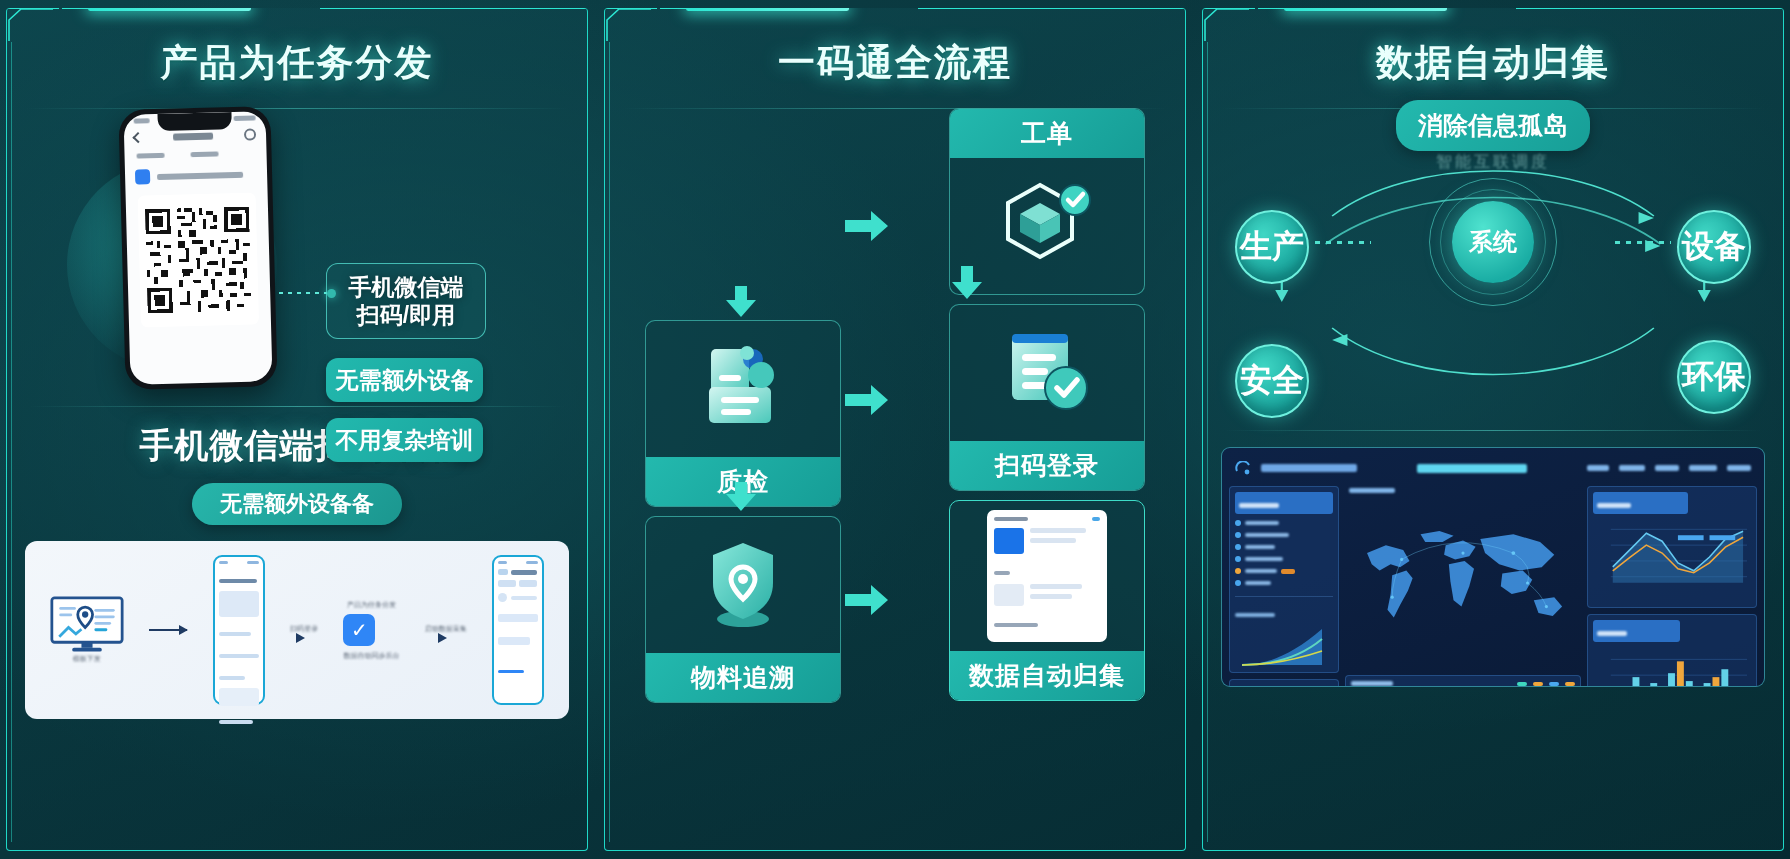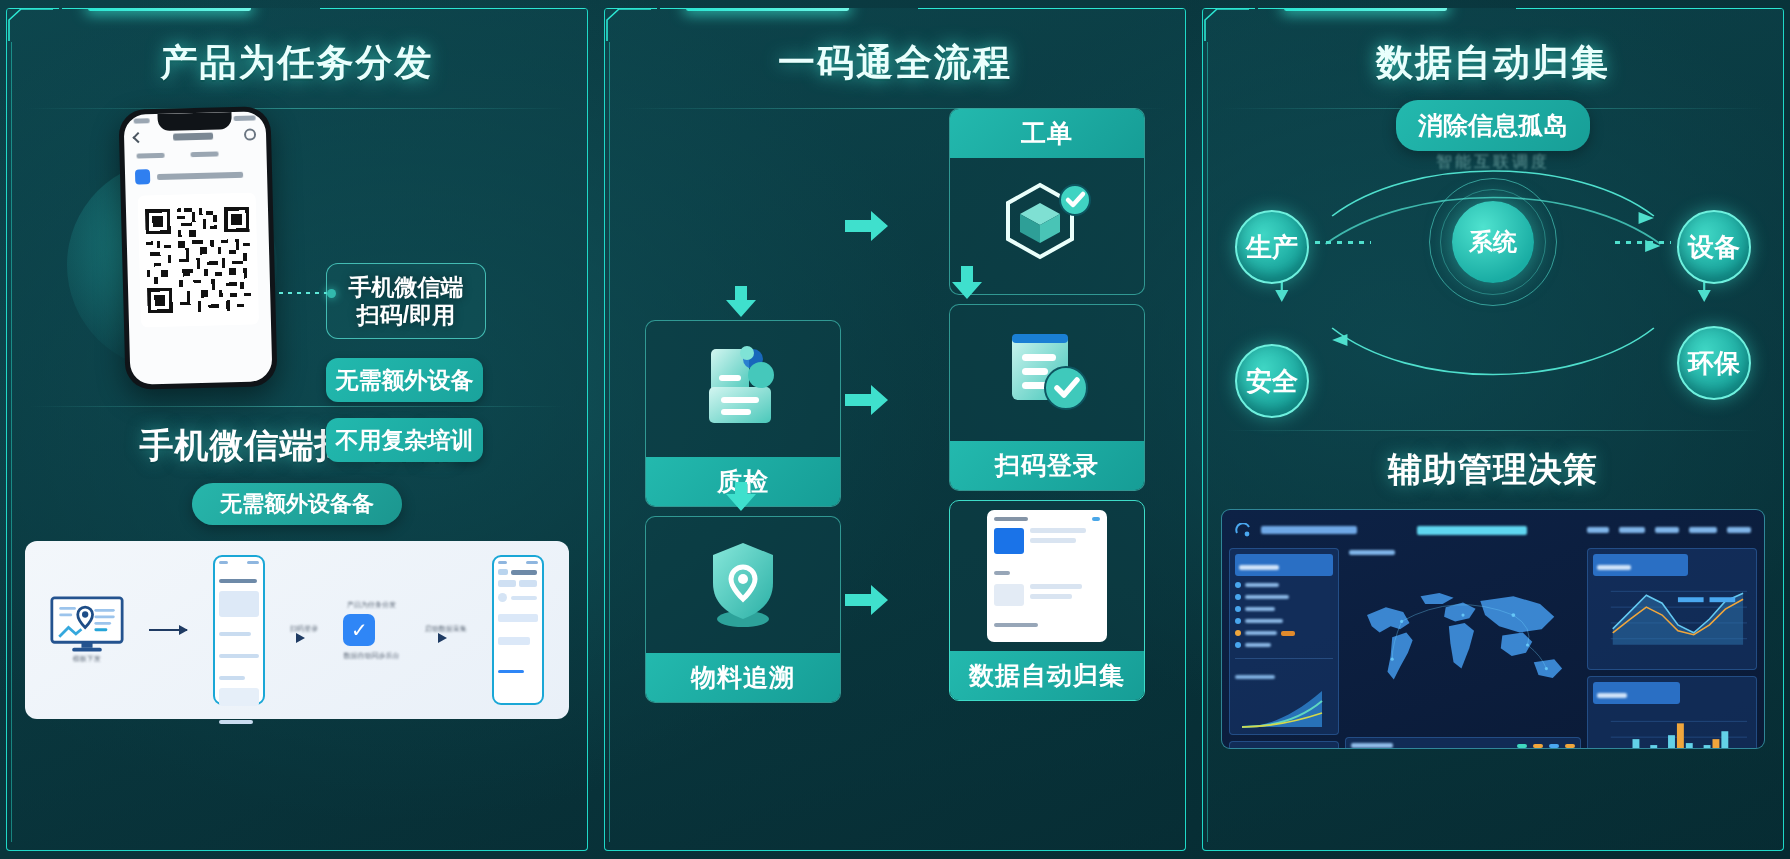--- a/index.html
+++ b/index.html
@@ -181,21 +181,21 @@
     background:linear-gradient(135deg,#23b9ae,#179e97);
     color:#fff; font-size:25px; font-weight:bold;
     box-shadow:0 4px 14px rgba(0,0,0,.3);
   }
   .p3-pill.bottom{ top:272px; }
   .orb{
     position:absolute; width:74px;height:74px;border-radius:50%;
     background:radial-gradient(circle at 38% 32%, #3fd6c4, #17a49c 70%);
     border:2.5px solid #6ff0de;
     display:flex;align-items:center;justify-content:center;
-    color:#fff; font-size:26px; font-weight:bold;
+    color:#fff; font-size:32px; font-weight:bold;
     box-shadow:0 0 18px rgba(60,220,205,.45), inset 0 -6px 14px rgba(0,40,45,.35);
   }
   .core{
     position:absolute; left:50%; top:148px; transform:translate(-50%,-50%);
     width:82px;height:82px;border-radius:50%;
     background:radial-gradient(circle at 38% 32%, #4fe3cf, #1aada4 72%);
     display:flex;align-items:center;justify-content:center;
     color:#fff; font-size:24px; font-weight:bold;
     box-shadow:0 0 26px rgba(70,235,215,.5);
   }
@@ -620,37 +620,36 @@
 
       <div class="orb" style="left:32px;  top:116px">
         <span>生产</span>
       </div>
       <div class="orb" style="right:32px; top:116px">
         <span>设备</span>
       </div>
       <div class="orb" style="left:32px;  top:250px">
         <span>安全</span>
       </div>
-      <div class="orb" style="right:32px; top:232px">
+      <div class="orb" style="right:32px; top:246px">
         <span>环保</span>
       </div>
 
       <div class="sys-label">智能互联调度</div>
       <div class="ring" style="width:128px;height:128px"></div>
       <div class="ring" style="width:106px;height:106px;border-color:rgba(90,235,218,.35)"></div>
       <div class="core">
         <span>系统</span>
       </div>
       <div class="dash" style="left:112px; top:147px; width:56px"></div>
       <div class="dash" style="right:112px;top:147px; width:56px"></div>
 
     </div>
 
     <div class="divider"></div>
-    <h3 class="sub-title">辅助管理决策</h3>
 
     <div class="dashboard">
       <div class="db-head">
         <svg width="16" height="14" viewBox="0 0 16 14">
             <path d="M2 10a6 6 0 0 1 12-6" fill="none" stroke="#4aa8f0" stroke-width="2"></path>
             <circle cx="12" cy="11" r="2.4" fill="#4aa8f0"></circle>
           </svg>
         <span class="bt db-blur" style="width:96px;height:8px;background:#6fa8e6"></span>
         <span style="flex:1"></span>
         <span class="bt db-blur" style="width:110px;height:9px;background:#5fd6f0"></span>

